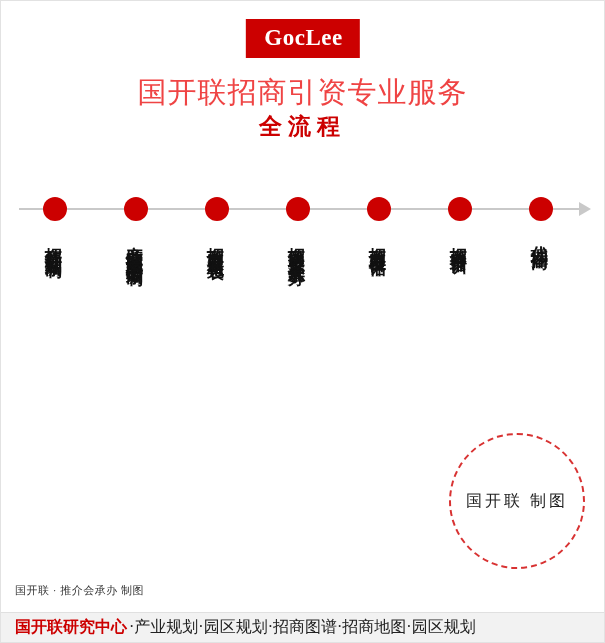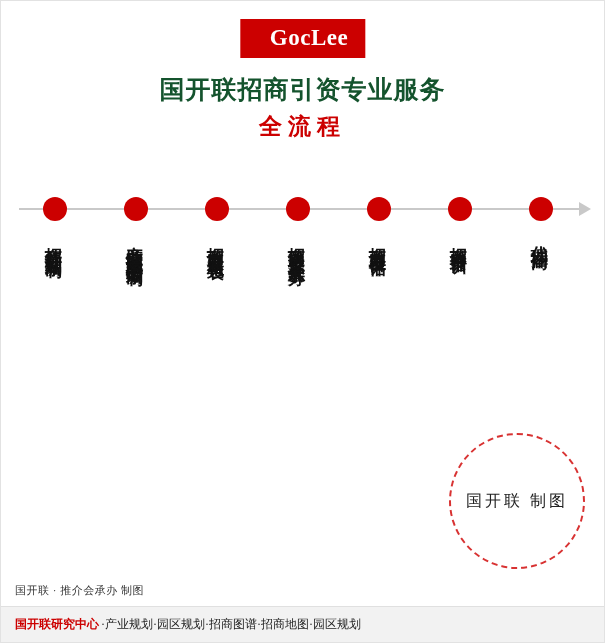--- a/index.html
+++ b/index.html
@@ -27,34 +27,34 @@
   .logo {
     position: absolute;
     top: 18px;
     left: 50%;
     transform: translateX(-50%);
     background: #cc0000;
     color: #ffffff;
     font-size: 23px;
     font-weight: bold;
     letter-spacing: 0.5px;
-    padding: 7px 17px 9px 30px;
+    padding: 7px 17px 9px 19px;
     font-family: "Liberation Serif", serif;
     line-height: 1;
   }
 
   
   .main-title {
     position: absolute;
     top: 72px;
     width: 100%;
     text-align: center;
-    font-size: 25px;
-    font-weight: bold;
-    color: #14532d;
+    font-size: 29px;
+    font-weight: normal;
+    color: #ef4444;
     letter-spacing: 1px;
     font-family: "Liberation Serif", serif;
   }
   .sub-title {
     position: absolute;
     top: 110px;
     width: 100%;
     text-align: center;
     font-size: 23px;
     font-weight: bold;
@@ -142,28 +142,28 @@
     font-size: 11px;
     color: #333333;
     letter-spacing: 0.5px;
     font-family: "Liberation Serif", serif;
   }
   .footer-bar {
     position: absolute;
     left: 0;
     right: 0;
     bottom: 0;
-    height: 36px;
+    height: 30px;
     background: #f2f2f2;
     border-top: 1px solid #e0e0e0;
     display: flex;
     align-items: center;
     padding-left: 14px;
     box-sizing: border-box;
-    font-size: 12px;
+    font-size: 16px;
     font-family: "Liberation Serif", serif;
   }
   .footer-brand {
     color: #cc0000;
     font-weight: bold;
     margin-right: 2px;
   }
   .footer-items {
     color: #222222;
   }

